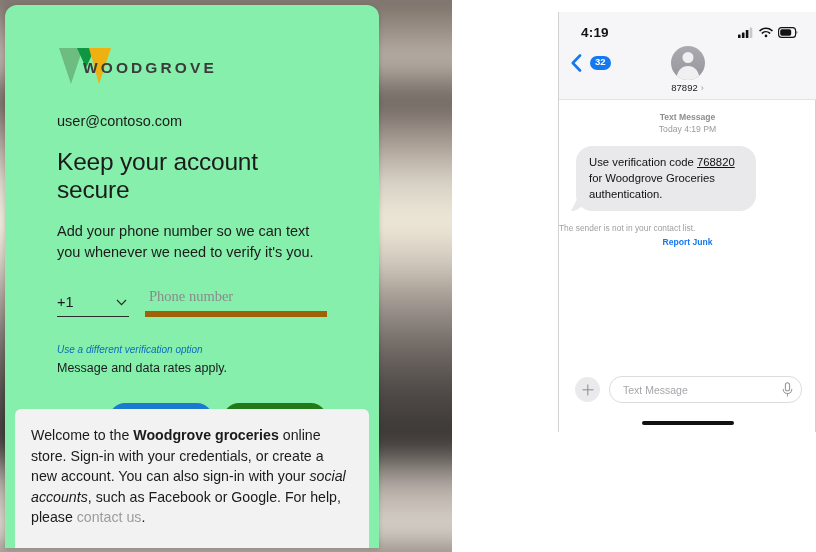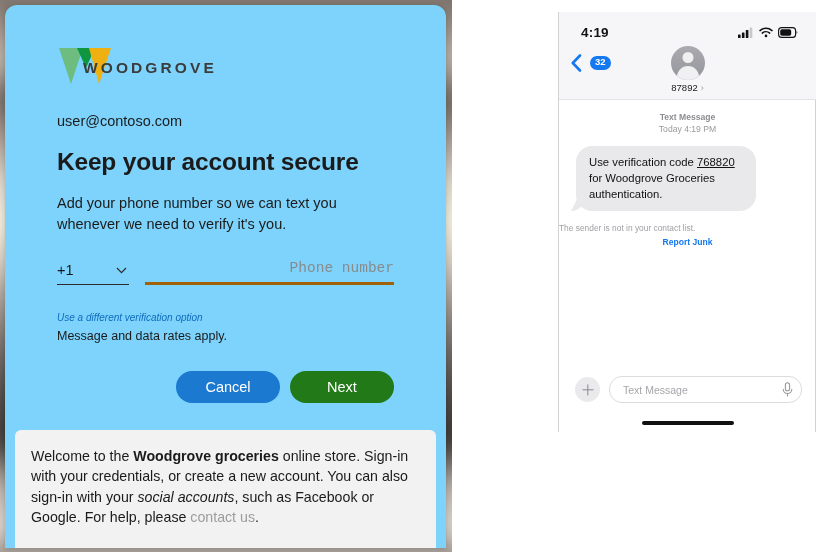--- a/index.html
+++ b/index.html
@@ -34,22 +34,22 @@
     position: absolute;
     left: 452px; top: 0;
     width: 364px; height: 552px;
     background: #ffffff;
   }
 
   
   #card {
     position: absolute;
     left: 5px; top: 5px;
-    width: 441px; height: 543px;
-    background: #7dd3fc;
+    width: 374px; height: 543px;
+    background: #86efac;
     border-radius: 12px 12px 0 0;
     box-shadow: 0 1px 5px rgba(0,0,0,0.18);
     overflow: hidden;
   }
   .card-inner { padding: 40px 52px 0 52px; }
 
   
   .logo-row { display: flex; align-items: center; height: 42px; margin-bottom: 26px; }
   .logo-mark { width: 56px; height: 40px; flex: none; margin-right: 2px; }
   .logo-word {
@@ -62,21 +62,21 @@
     padding-bottom: 10px;
   }
 
   .user-email {
     font-size: 14.5px;
     color: #1b1b1b;
     margin: 0 0 19px 0;
   }
   .title {
     font-size: 24.5px;
-    font-weight: 700;
+    font-weight: 400;
     color: #1b1b1b;
     margin: 0 0 17px 0;
     letter-spacing: -0.2px;
   }
   .subtitle {
     font-size: 14.5px;
     color: #1b1b1b;
     line-height: 1.42;
     margin: 0 0 26px 0;
     max-width: 300px;
@@ -94,28 +94,27 @@
     justify-content: space-between;
     background: transparent;
     font-size: 14.5px;
     color: #1b1b1b;
     cursor: pointer;
   }
   .chev { width: 11px; height: 7px; flex: none; margin-right: 2px; }
   .phone-input {
     flex: 1;
     border: none;
-    border-bottom: 3px solid #a16207;
+    border-bottom: 6px solid #a16207;
     outline: none;
     padding: 0 0 6px 4px;
     font-size: 14.5px;
-    font-family: Liberation Mono, monospace;
+    font-family: Liberation Serif, serif;
     color: #1b1b1b;
     background: transparent;
-    text-align: right;
   }
   .phone-input::placeholder { color: #8a8a8a; }
 
   .alt-link {
     display: inline-block;
     font-size: 10px;
     color: #0f6cbd;
     text-decoration: none;
     margin-bottom: 6px;
     cursor: pointer;

